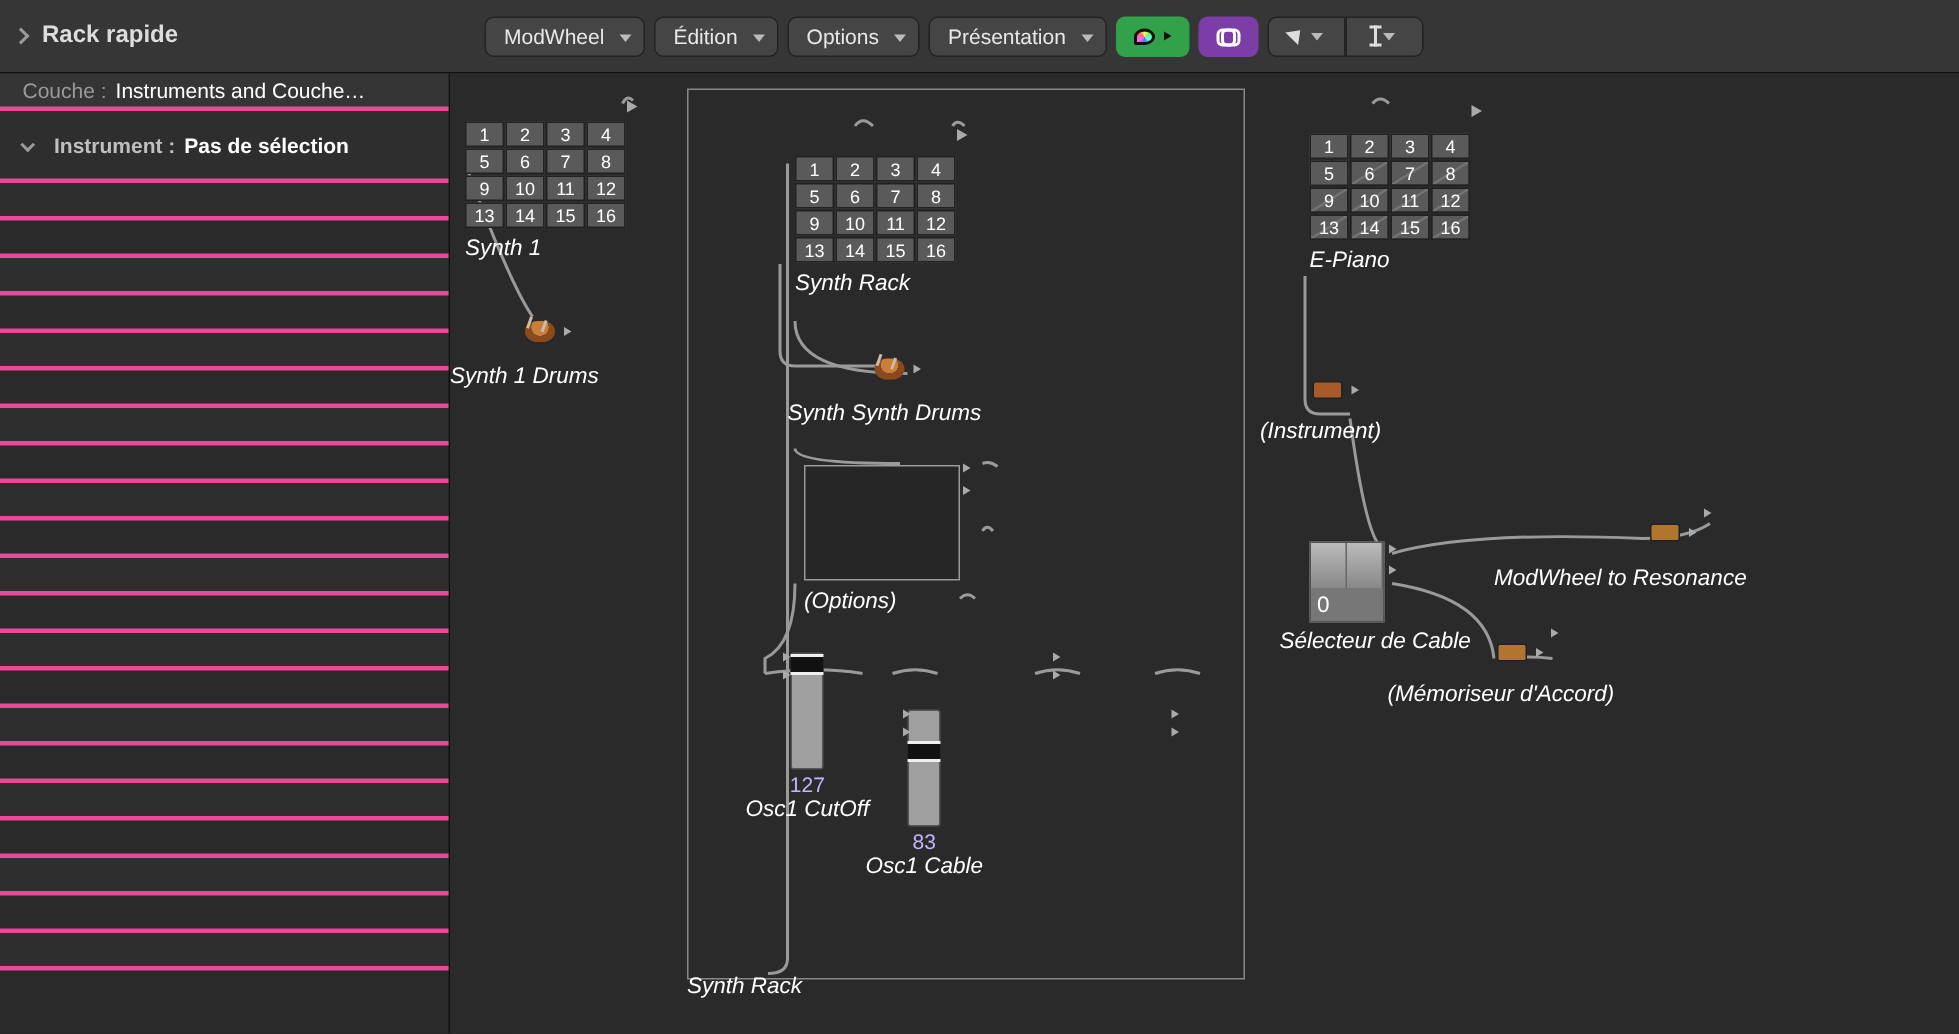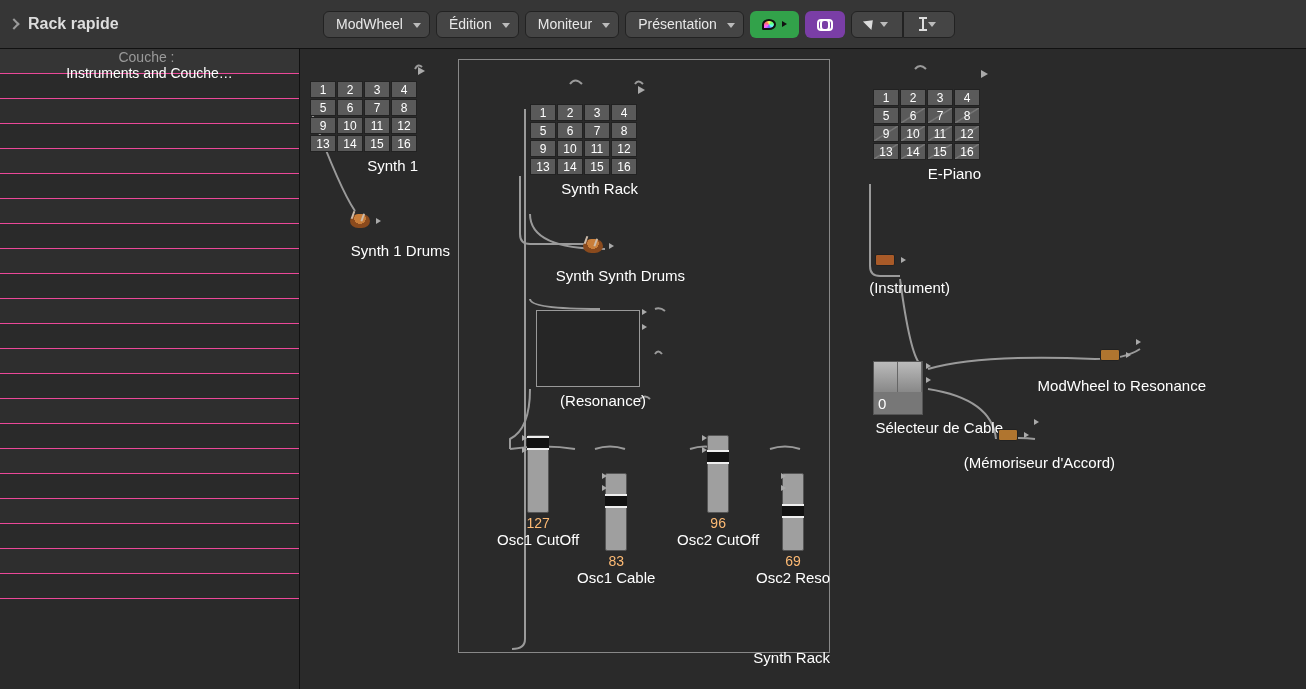--- a/index.html
+++ b/index.html
@@ -25,31 +25,31 @@
 .ibeam::before, .ibeam::after { content:""; position:absolute; left:-3px; height:2px; width:8px; background:#ddd; }
 .ibeam::before { top:0; } .ibeam::after { bottom:0; }
 .palette-ico { width:14px; height:11px; border:2px solid #111; border-radius:50% 50% 50% 10%; position:relative; background: conic-gradient(#ff6, #6f6, #6ff, #66f, #f6f, #f66, #ff6); }
 .link-ico { width: 16px; height: 10px; position: relative; }
 .link-ico::before, .link-ico::after { content:""; position:absolute; top:0; width:9px; height:8px; border:2px solid #fff; border-radius:4px; }
 .link-ico::before { left:0; } .link-ico::after { right:0; }
 
 
 .content { flex: 1; display: flex; }
 .sidebar { width: 300px; background: #2a2a2a; border-right: 1px solid #111; }
-.side-row { height: 25px; border-bottom: 1px solid #ec4899; padding: 0 15px; display: flex; align-items: center; font-size: 14px; color: #fff; flex-direction: column; }
+.side-row { height: 25px; border-bottom: 3px solid #ec4899; padding: 0 15px; display: flex; align-items: center; font-size: 14px; color: #fff; }
 .side-row.head { height: 48px; background: #2e2e2e; }
 .side-row .muted { color: #9a9a9a; margin-right: 6px; }
 .side-row .chev { transform: rotate(45deg); border-right: 2px solid #9a9a9a; border-bottom: 2px solid #9a9a9a; width: 7px; height: 7px; display: inline-block; margin-right: 14px; }
 .side-row.stripe:nth-child(odd) { background: #2e2e2e; }
 
 
 .canvas { flex: 1; position: relative; background: #2a2a2a; overflow: hidden; }
 .box { position: absolute; }
 .group { border: 1px solid #888; border-radius: 0; }
-.label { color: #fff; font-size: 15px; text-align: right; white-space: nowrap; }
+.label { color: #fff; font-size: 15px; text-align: left; white-space: nowrap; font-style: italic; }
 
 
 .matrix { display: grid; grid-template-columns: repeat(4, 26px); gap: 1px; }
 .matrix .cell { height: 17px; background: #5a5a5a; border: 1px solid #222; color: #fff; font-size: 12px; display: flex; align-items: center; justify-content: center; }
 .matrix .cell.diag { background: linear-gradient(to top left, #5a5a5a 45%, #7a7a7a 50%, #5a5a5a 55%); }
 
 
 .tri { width: 0; height: 0; border-top: 4px solid transparent; border-bottom: 4px solid transparent; border-left: 7px solid #aaa; display: inline-block; }
 .tri.small { border-top-width: 3px; border-bottom-width: 3px; border-left-width: 5px; }
 .port { position: absolute; display: flex; gap: 2px; }
@@ -62,21 +62,21 @@
 .mini { width: 20px; height: 12px; background: #b0752f; border: 1px solid #222; border-radius: 2px; }
 .mini.org { background: #a85a28; }
 
 
 .monitor { width: 104px; height: 77px; background: #262626; border: 1px solid #999; }
 
 
 .faderwrap { position: absolute; display: flex; flex-direction: column; align-items: center; }
 .fader { width: 22px; background: #9f9f9f; border: 1px solid #555; border-radius: 2px; position: relative; }
 .fader .thumb { position: absolute; left: -1px; right: -1px; height: 14px; background: #111; border-top: 2px solid #eee; border-bottom: 2px solid #eee; }
-.fval { color: #fdba74; font-size: 14px; margin-top: 2px; }
+.fval { color: #c4b5fd; font-size: 14px; margin-top: 2px; }
 
 
 .csel { width: 50px; height: 54px; background: #a0a0a0; border: 1px solid #555; position: relative; display: flex; flex-direction: column; }
 .csel .top { flex: 1; display: flex; }
 .csel .top div { flex:1; border-right: 1px solid #666; background: linear-gradient(#bbb,#888); }
 .csel .bot { height: 22px; color: #fff; background: #777; display: flex; align-items: center; padding-left: 4px; font-size: 15px; }
 
 
 svg.cables { position: absolute; left:0; top:0; pointer-events: none; }
 svg.cables path { stroke: #9a9a9a; stroke-width: 2; fill: none; }
@@ -92,21 +92,21 @@
   <div style="width:12px"></div>
   <div class="menu-btn">
       <span>ModWheel</span>
       <span class="dd"></span>
     </div>
   <div class="menu-btn">
       <span>Édition</span>
       <span class="dd"></span>
     </div>
   <div class="menu-btn">
-      <span>Moniteur</span>
+      <span>Options</span>
       <span class="dd"></span>
     </div>
   <div class="menu-btn">
       <span>Présentation</span>
       <span class="dd"></span>
     </div>
   <div class="pill green">
       <span class="palette-ico"></span>
       <span class="tri small" style="border-left-color:#111"></span>
     </div>
@@ -124,20 +124,25 @@
       </div>
   </div>
 </div>
 
 <div class="content">
 
   <div class="sidebar">
     <div class="side-row" style="background:#353535">
       <span class="muted">Couche : </span>
       <span>Instruments and Couche…</span>
+    </div>
+    <div class="side-row head">
+      <span class="chev"></span>
+      <span class="muted" style="font-weight:700;color:#bfbfbf">Instrument : </span>
+      <span style="font-weight:700">Pas de sélection</span>
     </div>
 
     <div class="side-row stripe"></div>
     <div class="side-row stripe"></div>
     <div class="side-row stripe"></div>
     <div class="side-row stripe"></div>
     <div class="side-row stripe"></div>
     <div class="side-row stripe"></div>
     <div class="side-row stripe"></div>
     <div class="side-row stripe"></div>
@@ -240,21 +245,21 @@
     </div>
     <div class="box label" style="left:225px; top:218px; width:160px">Synth Synth Drums</div>
 
     <div class="box monitor" style="left:236px; top:261px"></div>
     <div class="box port" style="left:342px; top:260px">
         <span class="tri small"></span>
       </div>
     <div class="box port" style="left:342px; top:275px">
         <span class="tri small"></span>
       </div>
-    <div class="box label" style="left:236px; top:343px; width:110px">(Resonance)</div>
+    <div class="box label" style="left:236px; top:343px; width:110px">(Options)</div>
 
     <div class="faderwrap" style="left:197px; top:386px">
       <div class="fader" style="height:78px">
           <div class="thumb" style="top:0"></div>
         </div>
       <div class="fval">127</div>
       <div class="label">Osc1 CutOff</div>
     </div>
     <div class="box port" style="left:222px; top:386px">
         <span class="tri small"></span>
@@ -270,41 +275,27 @@
       <div class="fval">83</div>
       <div class="label">Osc1 Cable</div>
     </div>
     <div class="box port" style="left:302px; top:424px">
         <span class="tri small"></span>
       </div>
     <div class="box port" style="left:302px; top:436px">
         <span class="tri small"></span>
       </div>
 
-    <div class="faderwrap" style="left:377px; top:386px">
-      <div class="fader" style="height:78px">
-          <div class="thumb" style="top:14px"></div>
-        </div>
-      <div class="fval">96</div>
-      <div class="label">Osc2 CutOff</div>
-    </div>
     <div class="box port" style="left:402px; top:386px">
         <span class="tri small"></span>
       </div>
     <div class="box port" style="left:402px; top:398px">
         <span class="tri small"></span>
       </div>
 
-    <div class="faderwrap" style="left:456px; top:424px">
-      <div class="fader" style="height:78px">
-          <div class="thumb" style="top:30px"></div>
-        </div>
-      <div class="fval">69</div>
-      <div class="label">Osc2 Reso</div>
-    </div>
     <div class="box port" style="left:481px; top:424px">
         <span class="tri small"></span>
       </div>
     <div class="box port" style="left:481px; top:436px">
         <span class="tri small"></span>
       </div>
 
     <span class="tri box" style="left:681px; top:21px"></span>
     <div class="box matrix" style="left:573px; top:40px">
       <div class="cell">1</div>

